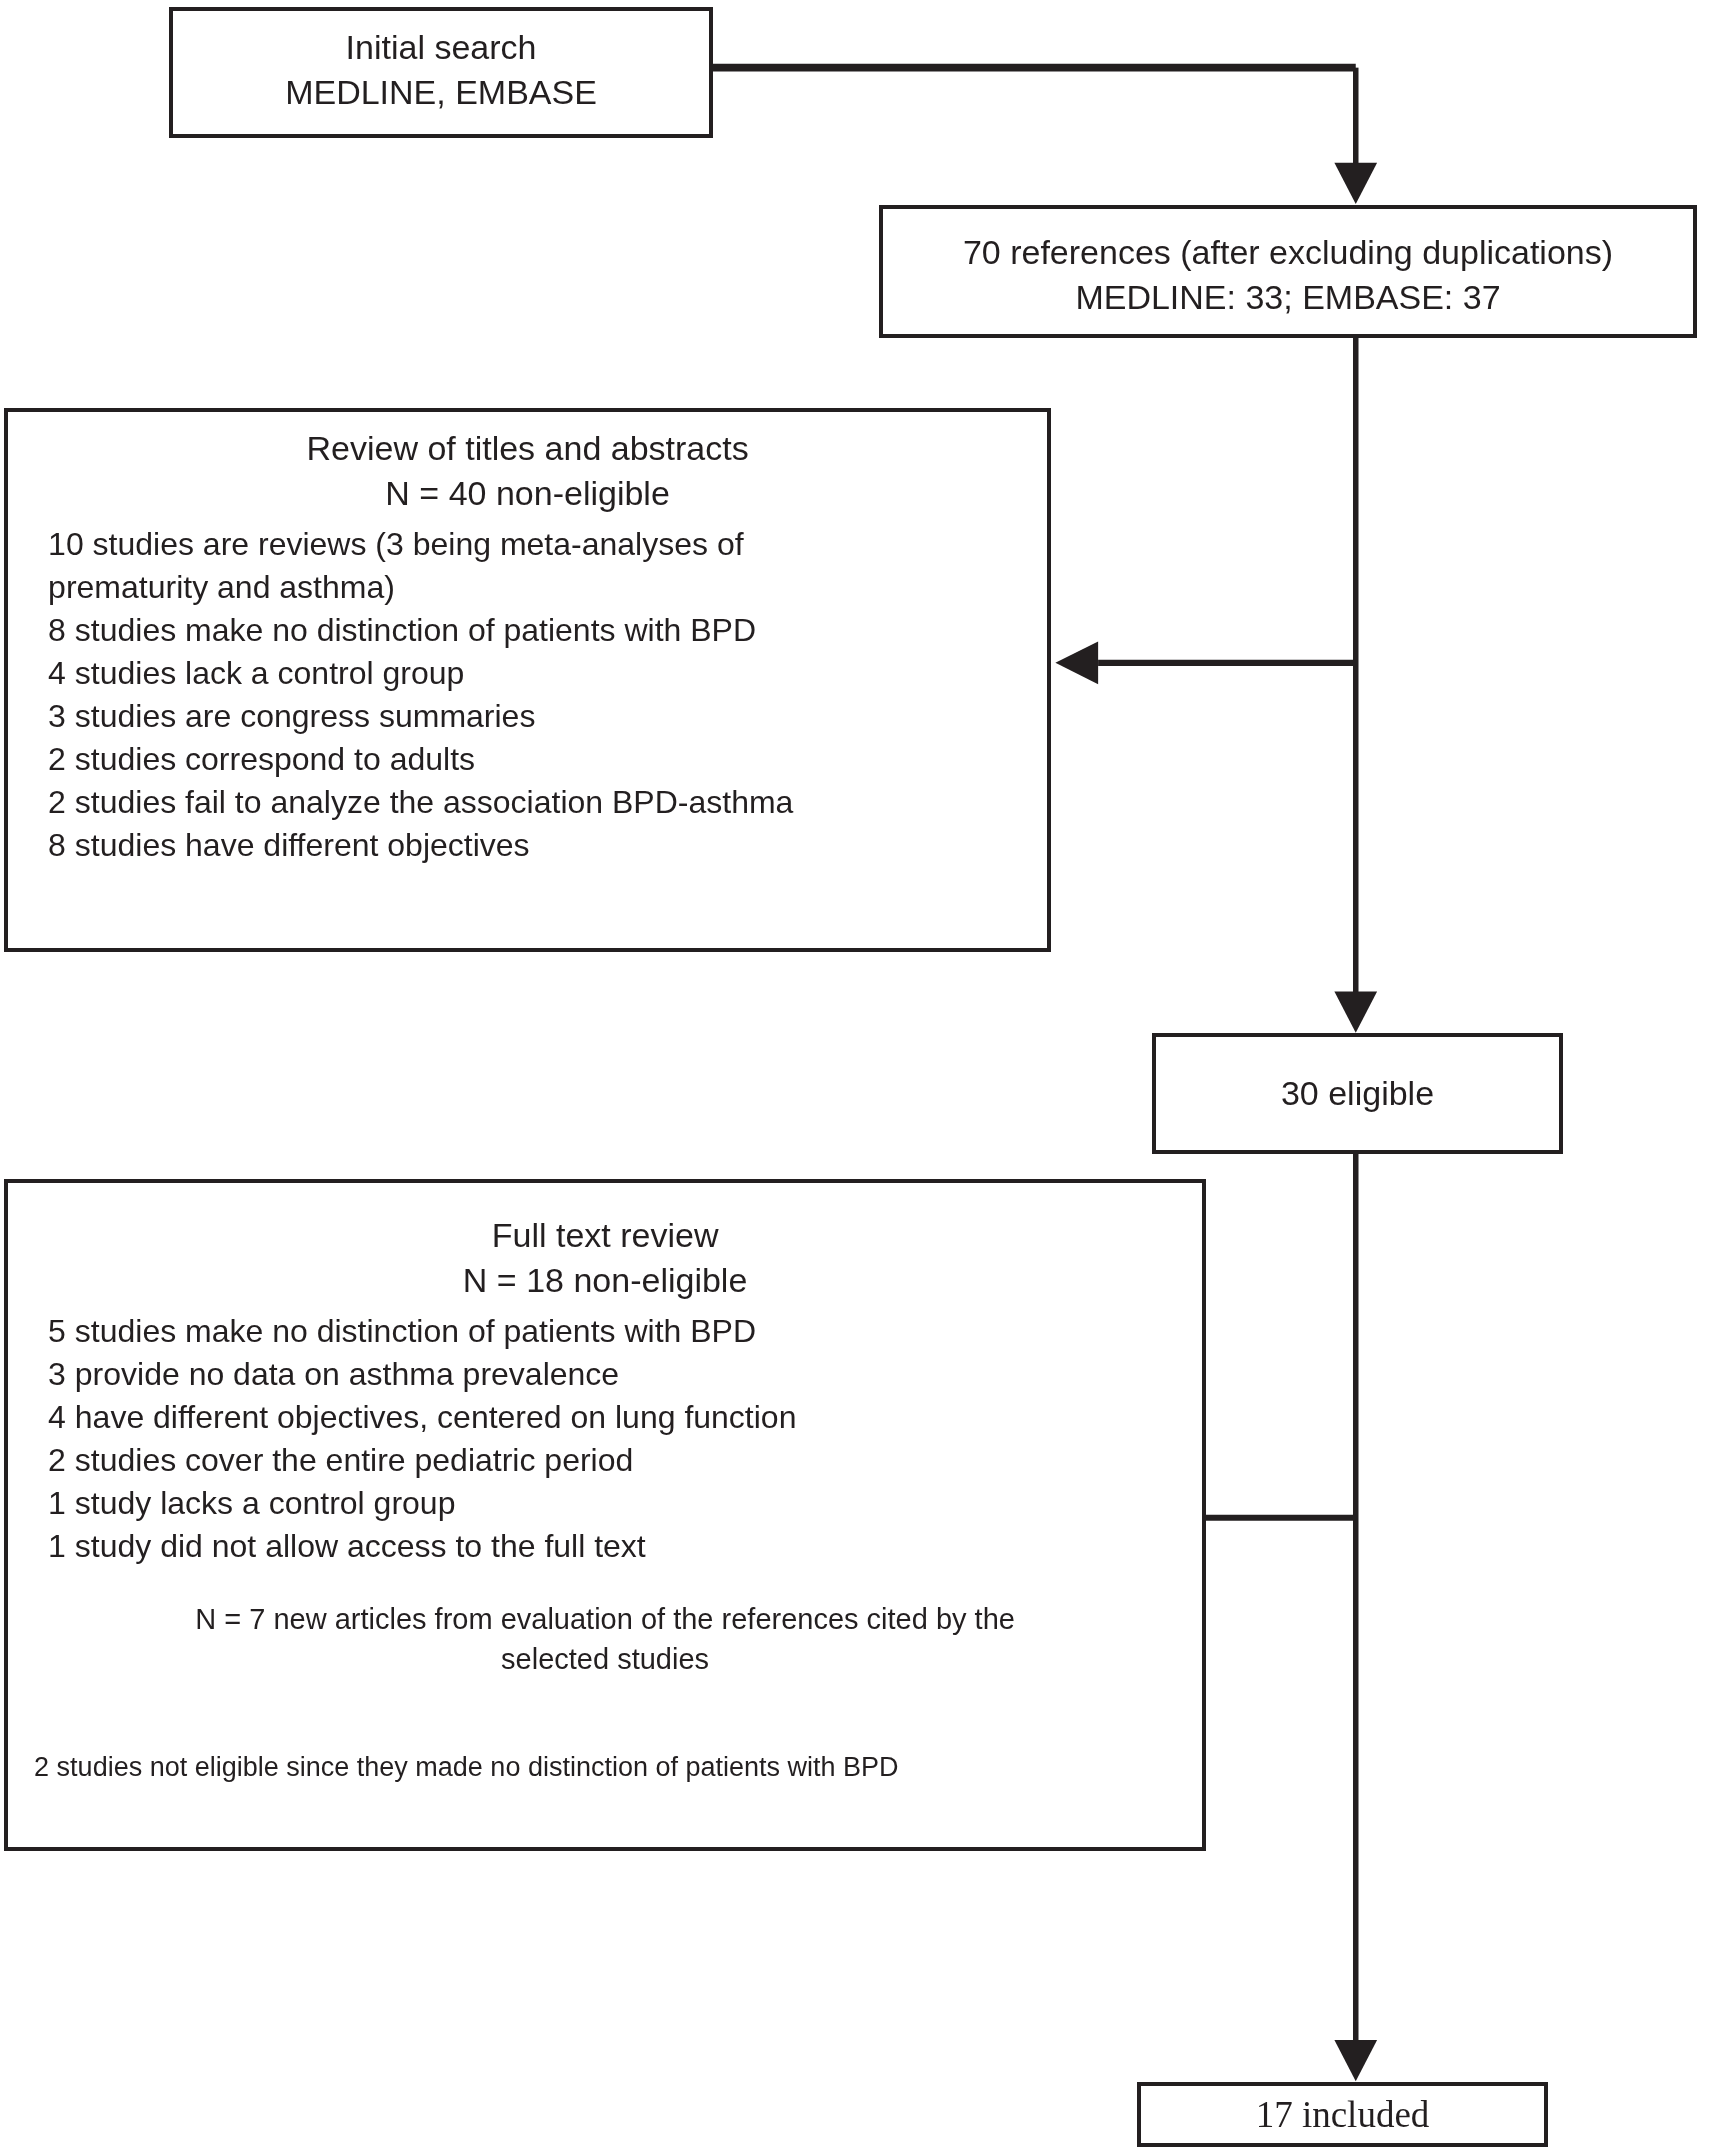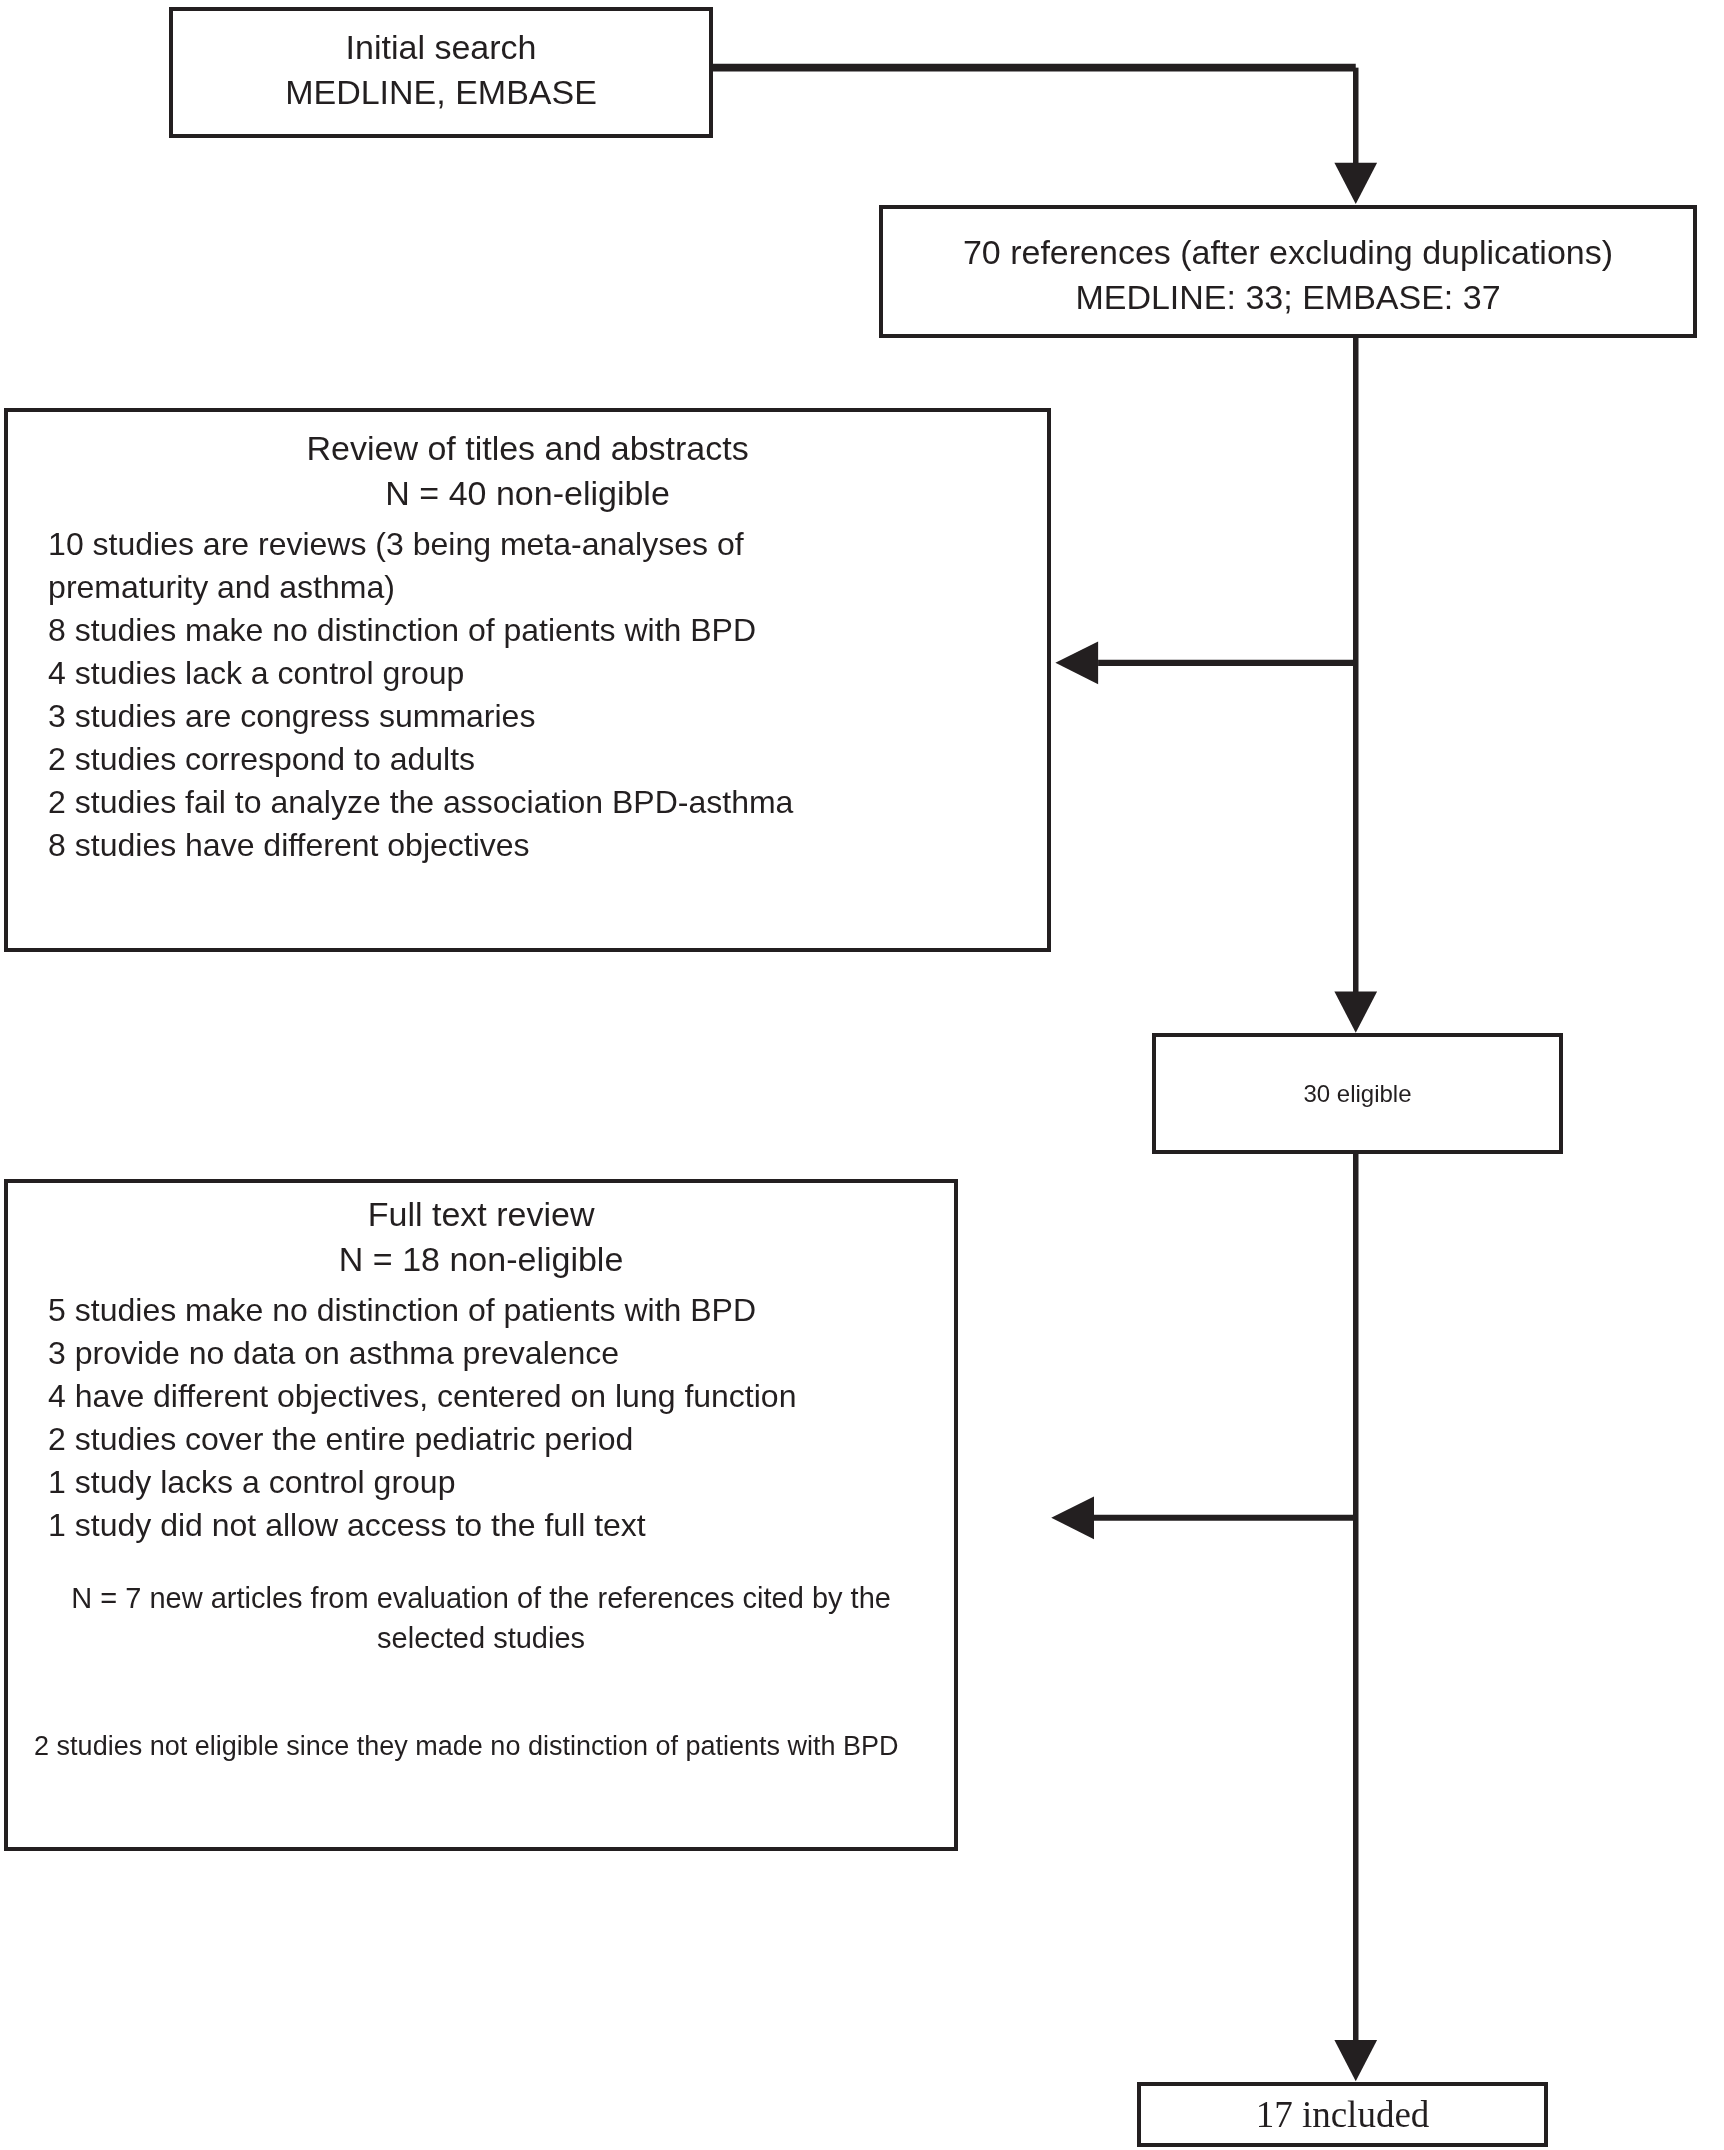--- a/index.html
+++ b/index.html
@@ -18,35 +18,35 @@
     background: #ffffff;
   }
   .connectors {
     position: absolute;
     left: 0; top: 0; width: 1725px; height: 2151px;
     z-index: 0;
   }
   .box { z-index: 1; }
   .center-lines { text-align: center; }
   .title-line { font-size: 34px; line-height: 45px; white-space: nowrap; }
-  .big-label { font-size: 24px; white-space: nowrap; }
+  .big-label { font-size: 34px; white-space: nowrap; }
   .flex-center { display: flex; align-items: center; justify-content: center; }
   .list-block { margin: 6.9px 0 0 40px; }
   .list-line { font-size: 32px; line-height: 43px; white-space: nowrap; }
   .note-block { text-align: center; margin-top: 31px; }
   .note-line { font-size: 29px; line-height: 40px; white-space: nowrap; }
   .result-line {
     font-size: 27px; line-height: 40px; white-space: nowrap;
     margin-top: 68px; margin-left: 26px;
   }
   #box-initial { left: 169px; top: 6.9px; width: 544px; height: 131px; padding-top: 14px; }
   #box-references { left: 879px; top: 205px; width: 818px; height: 133px; padding-top: 20.7px; }
   #box-title-review { left: 4.1px; top: 408px; width: 1047px; height: 544px; padding-top: 13.8px; }
   #box-eligible { left: 1152px; top: 1033px; width: 411px; height: 121px; }
-  #box-fulltext { left: 4.1px; top: 1179px; width: 954px; height: 672px; padding-top: 9px; }
+  #box-fulltext { left: 4.1px; top: 1179px; width: 1202px; height: 672px; padding-top: 30px; }
   #box-included { left: 1137px; top: 2082px; width: 411px; height: 65px; font-family: Liberation Serif, serif; }
   #box-included .big-label { font-size: 37px; }
 </style>
 </head>
 <body>
 
 <svg class="connectors" viewBox="0 0 2504 3122" xmlns="http://www.w3.org/2000/svg">
 
   <g>
     <path d="M1035 98 L1968 98" stroke="#231f20" stroke-width="11" fill="none"></path>

